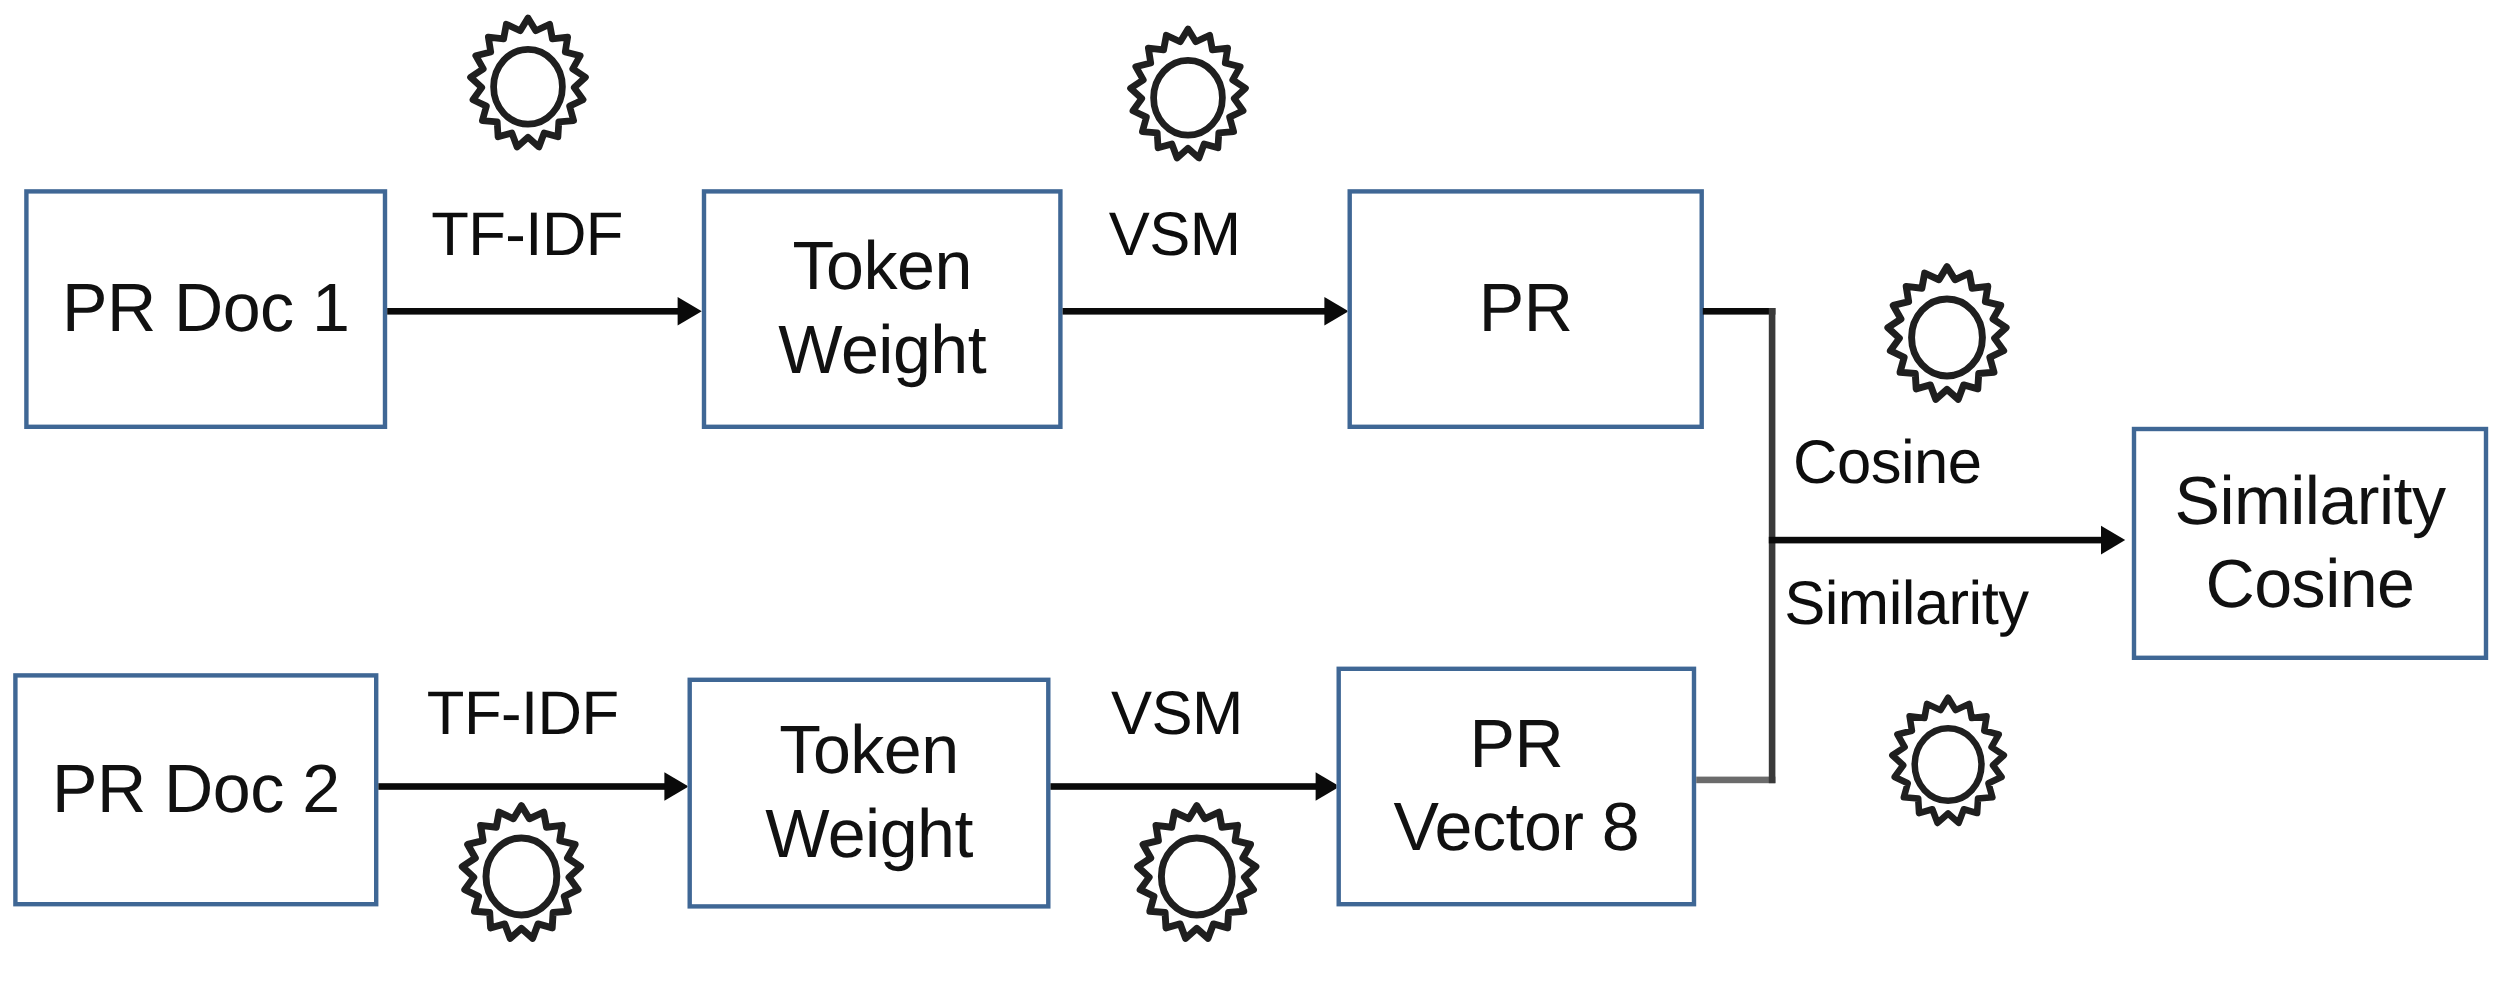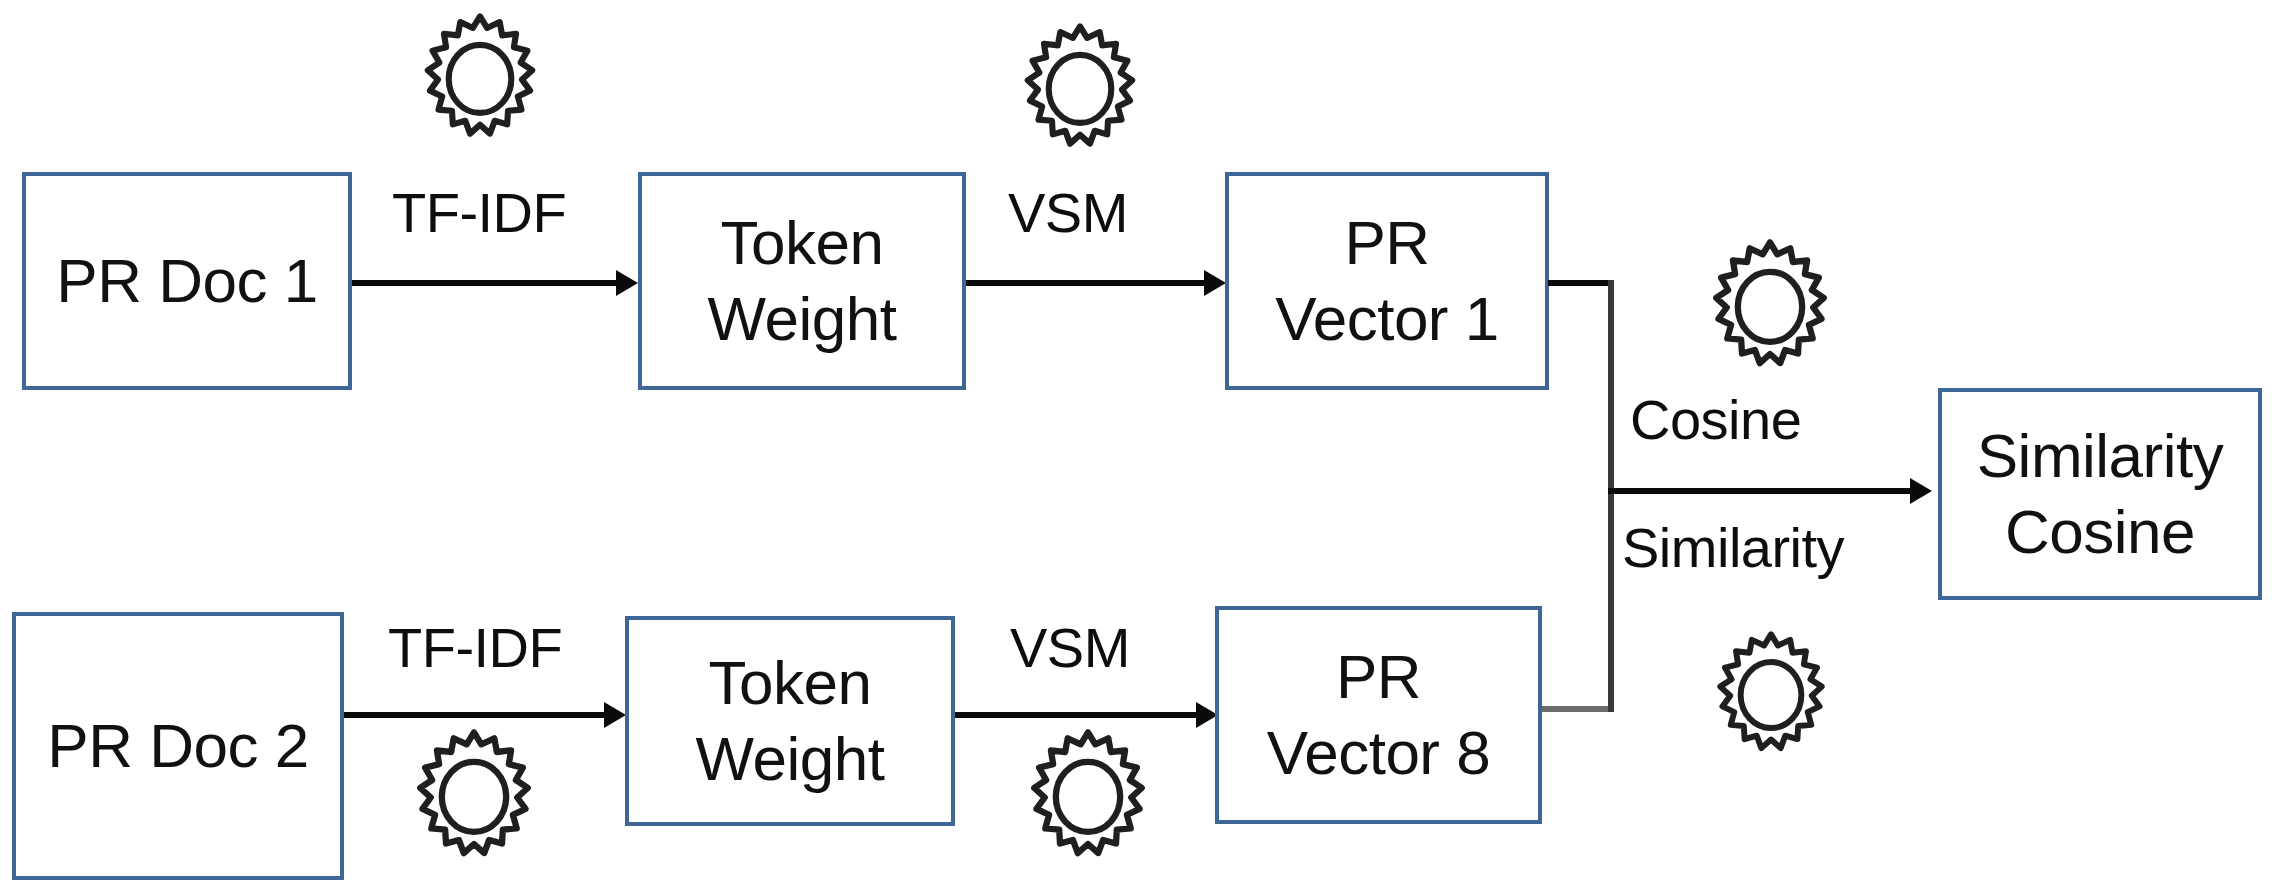--- a/index.html
+++ b/index.html
@@ -125,24 +125,23 @@
     <span>Token</span>
     <span class="line2">Weight</span>
   </div>
 
   <div class="hline" style="left:966px; top:280px; width:246px;"></div>
   <div class="arrowhead" style="left:1204px; top:270px;"></div>
   <div class="edge-label" style="left:1008px; top:185px;">VSM</div>
 
   <div class="node" style="left:1225px; top:172px; width:324px; height:218px;">
     <span>PR</span>
-    <span class="line2">Vector 1</span>
   </div>
 
-  <div class="node" style="left:12px; top:612px; width:332px; height:268px;">
+  <div class="node" style="left:12px; top:612px; width:332px; height:212px;">
     <span>PR Doc 2</span>
   </div>
 
   <div class="hline" style="left:344px; top:712px; width:268px;"></div>
   <div class="arrowhead" style="left:604px; top:702px;"></div>
   <div class="edge-label" style="left:388px; top:620px;">TF-IDF</div>
 
   <div class="node" style="left:625px; top:616px; width:330px; height:210px;">
     <span>Token</span>
     <span class="line2">Weight</span>

